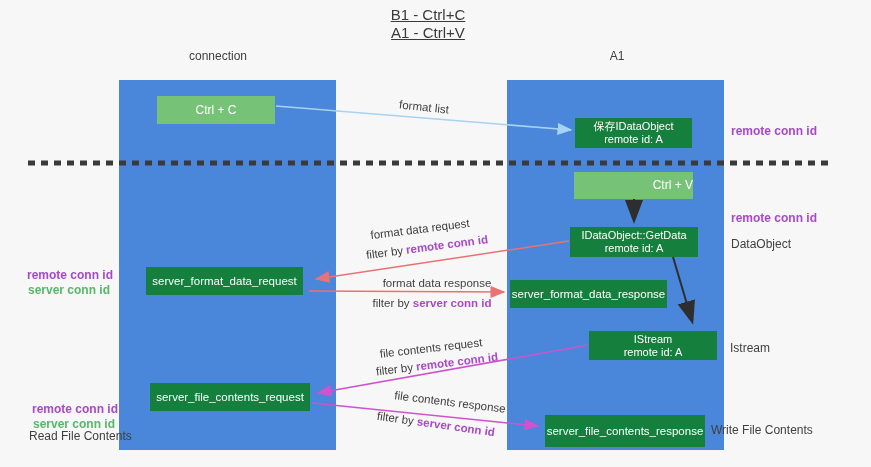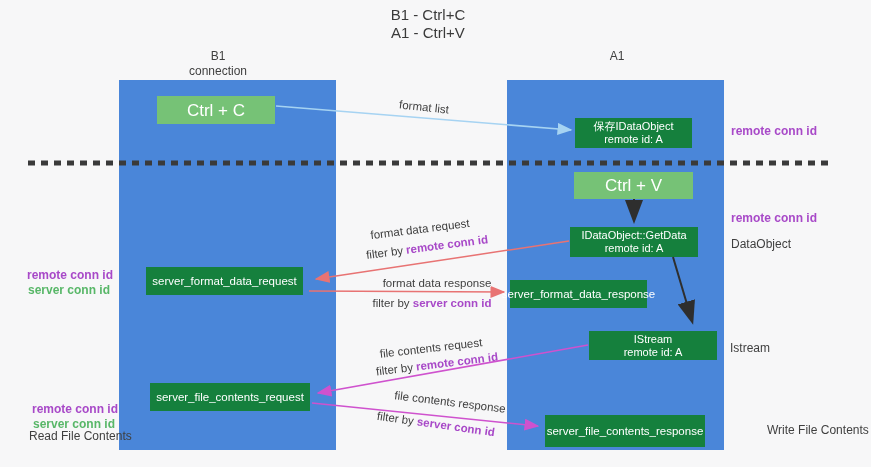--- a/index.html
+++ b/index.html
@@ -7,91 +7,90 @@
     width:871px;height:467px;
     background:#f7f7f8;
     font-family:"Liberation Sans", sans-serif;
     position:relative;
     overflow:hidden;
   }
   .abs{position:absolute;}
   .title{
     left:318px;top:6px;width:220px;
     text-align:center;
-    font-size:15px;line-height:18px;color:#3a3a3a;
+    font-size:15px;line-height:18px;color:#3a3a3a;text-decoration:underline;
   }
   .lane-header{
     top:49px;width:120px;text-align:center;
     font-size:12px;line-height:15px;color:#3f3f3f;
   }
   .lane{
     top:80px;width:217px;height:370px;
     background:#4a86d9;
   }
   .node{
     display:flex;flex-direction:column;
     align-items:center;justify-content:center;
     color:#ffffff;text-align:center;
     font-size:11.5px;line-height:13px;
     white-space:nowrap;
   }
-  .node.green{background:#76c276;font-size:17px;}
+  .node.green{background:#76c276;font-size:12px;}
   .node.orange{background:#15803d;}
   .edge-label{
     font-size:11.5px;color:#3f3f3f;white-space:nowrap;
   }
   .side-label{
     font-size:12px;color:#3f3f3f;white-space:nowrap;
   }
   .conn-purple{color:#a849c8;font-weight:bold;}
   .conn-green{color:#58b768;font-weight:bold;}
   svg.layer{position:absolute;left:0;top:0;pointer-events:none;}
 </style>
 </head>
 <body>
 
 <div class="abs title">
   <div>B1 - Ctrl+C</div>
   <div>A1 - Ctrl+V</div>
 </div>
 
 <div class="abs lane-header" style="left:158px;">
-  <div>B1</div>
   <div>connection</div>
 </div>
 <div class="abs lane-header" style="left:557px;">
   <div>A1</div>
 </div>
 
 <div class="abs lane" style="left:119px;"></div>
 <div class="abs lane" style="left:507px;"></div>
 
 <div class="abs node green" style="left:157px;top:96px;width:118px;height:28px;">
   <span>Ctrl + C</span>
 </div>
 
 <div class="abs node orange" style="left:575px;top:118px;width:117px;height:30px;font-size:11px;">
   <span>保存IDataObject</span>
   <span>remote id: A</span>
 </div>
 
-<div class="abs node green" style="left:574px;top:172px;width:119px;height:27px;">
+<div class="abs node green" style="left:574px;top:172px;width:119px;height:27px;align-items:flex-end;">
   <span>Ctrl + V</span>
 </div>
 
 <div class="abs node orange" style="left:570px;top:227px;width:128px;height:30px;font-size:11px;">
   <span>IDataObject::GetData</span>
   <span>remote id: A</span>
 </div>
 
 <div class="abs node orange" style="left:146px;top:267px;width:157px;height:28px;">
   <span>server_format_data_request</span>
 </div>
 
-<div class="abs node orange" style="left:510px;top:280px;width:137px;height:28px;">
+<div class="abs node orange" style="left:510px;top:280px;width:157px;height:28px;">
   <span>server_format_data_response</span>
 </div>
 
 <div class="abs node orange" style="left:589px;top:331px;width:128px;height:29px;font-size:11px;">
   <span>IStream</span>
   <span>remote id: A</span>
 </div>
 
 <div class="abs node orange" style="left:150px;top:383px;width:160px;height:28px;">
   <span>server_file_contents_request</span>
@@ -140,21 +139,21 @@
 <div class="abs side-label conn-purple" style="left:27px;top:268px;">remote conn id</div>
 <div class="abs side-label conn-green" style="left:28px;top:283px;">server conn id</div>
 <div class="abs side-label" style="left:29px;top:386px;margin-top:43px;">Read File Contents</div>
 <div class="abs side-label conn-purple" style="left:32px;top:402px;">remote conn id</div>
 <div class="abs side-label conn-green" style="left:33px;top:417px;">server conn id</div>
 
 <div class="abs side-label conn-purple" style="left:731px;top:124px;">remote conn id</div>
 <div class="abs side-label conn-purple" style="left:731px;top:211px;">remote conn id</div>
 <div class="abs side-label" style="left:731px;top:237px;">DataObject</div>
 <div class="abs side-label" style="left:730px;top:341px;">Istream</div>
-<div class="abs side-label" style="left:767px;top:423px;">Write File Contents</div>
+<div class="abs side-label" style="left:711px;top:423px;">Write File Contents</div>
 
 <svg class="layer" width="871" height="467" viewBox="0 0 871 467">
   <defs>
     <marker id="m-blue" markerWidth="10" markerHeight="8" refX="9" refY="4" orient="auto">
       <path d="M0,0 L10,4 L0,8 Z" fill="#a6d3f2"></path>
     </marker>
     <marker id="m-red" markerWidth="10" markerHeight="8" refX="9" refY="4" orient="auto">
       <path d="M0,0 L10,4 L0,8 Z" fill="#e87373"></path>
     </marker>
     <marker id="m-magenta" markerWidth="10" markerHeight="8" refX="9" refY="4" orient="auto">

